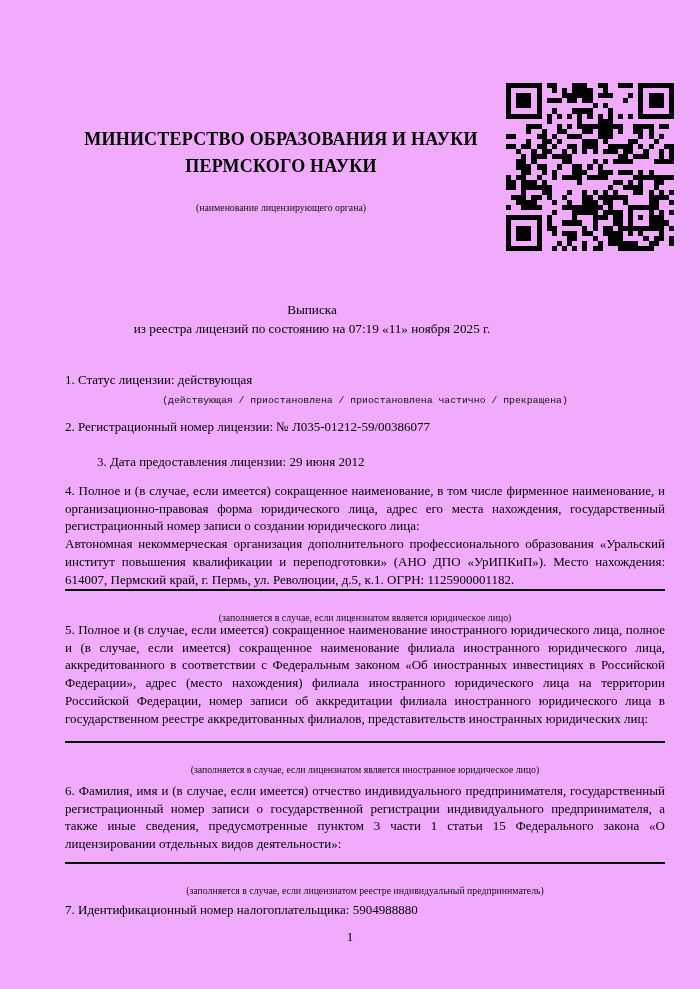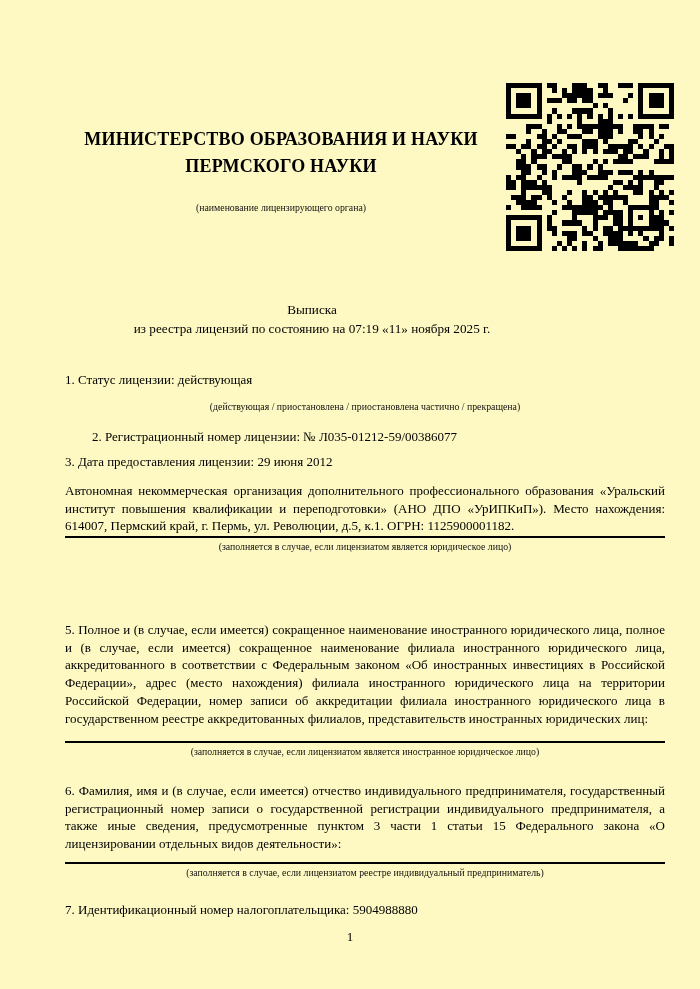--- a/index.html
+++ b/index.html
@@ -1,19 +1,19 @@
 <!DOCTYPE html>
 <html lang="ru"><head>
 <meta charset="utf-8">
 <style>
   html,body{margin:0;padding:0;background:#ffffff;}
   .page{
     position:relative;
     width:700px;height:989px;
-    background:#fef9c3;
+    background:#f0abfc;
     color:#000;
     font-family:"Liberation Serif","DejaVu Serif",serif;
     overflow:hidden;
   }
   .header-block{
     position:absolute;left:70px;top:126px;width:422px;
     text-align:center;
   }
   .ministry-line{
     font-weight:bold;font-size:18px;line-height:27px;letter-spacing:0.2px;
@@ -32,26 +32,26 @@
     position:absolute;left:65px;width:600px;
     font-size:13px;line-height:17.7px;
   }
   .item p{margin:0;}
   .just{text-align:justify;}
   .fill-line{
     border-top:2px solid #000;height:0;width:100%;
   }
   .cap{
     font-size:9.8px;line-height:13px;text-align:center;color:#111;
-    margin-top:2px;
+    margin-top:20px;
   }
   .i1{top:371px;}
-  .i1 .cap{margin-top:11px;}
-  .i2{top:428px;margin-left:27px;}
-  .i3{top:453px;}
+  .i1 .cap{margin-top:5px;font-family:Liberation Mono, monospace;}
+  .i2{top:418px;}
+  .i3{top:453px;margin-left:32px;}
   .i4{top:482px;}
   .i4 .fill-line{margin-top:1px;}
   .i5{top:621px;}
   .i5 .fill-line{margin-top:14px;}
   .i6{top:782px;}
   .i6 .fill-line{margin-top:9px;}
   .i7{top:901px;font-family:Liberation Serif, serif;}
   .page-num{
     position:absolute;left:0;top:929px;width:700px;
     text-align:center;font-size:13px;line-height:16px;
@@ -608,20 +608,21 @@
 
   <div class="item i2">
     <p>2. Регистрационный номер лицензии: № Л035-01212-59/00386077</p>
   </div>
 
   <div class="item i3">
     <p>3. Дата предоставления лицензии: 29 июня 2012</p>
   </div>
 
   <div class="item i4">
+    <p class="just">4. Полное и (в случае, если имеется) сокращенное наименование, в том числе фирменное наименование, и организационно-правовая форма юридического лица, адрес его места нахождения, государственный регистрационный номер записи о создании юридического лица:</p>
     <p class="just">Автономная некоммерческая организация дополнительного профессионального образования «Уральский институт повышения квалификации и переподготовки» (АНО ДПО «УрИПКиП»). Место нахождения: 614007, Пермский край, г. Пермь, ул. Революции, д.5, к.1. ОГРН: 1125900001182.</p>
     <div class="fill-line"></div>
     <div class="cap">(заполняется в случае, если лицензиатом является юридическое лицо)</div>
   </div>
 
   <div class="item i5">
     <p class="just">5. Полное и (в случае, если имеется) сокращенное наименование иностранного юридического лица, полное и (в случае, если имеется) сокращенное наименование филиала иностранного юридического лица, аккредитованного в соответствии с Федеральным законом «Об иностранных инвестициях в Российской Федерации», адрес (место нахождения) филиала иностранного юридического лица на территории Российской Федерации, номер записи об аккредитации филиала иностранного юридического лица в государственном реестре аккредитованных филиалов, представительств иностранных юридических лиц:</p>
     <div class="fill-line"></div>
     <div class="cap">(заполняется в случае, если лицензиатом является иностранное юридическое лицо)</div>
   </div>

